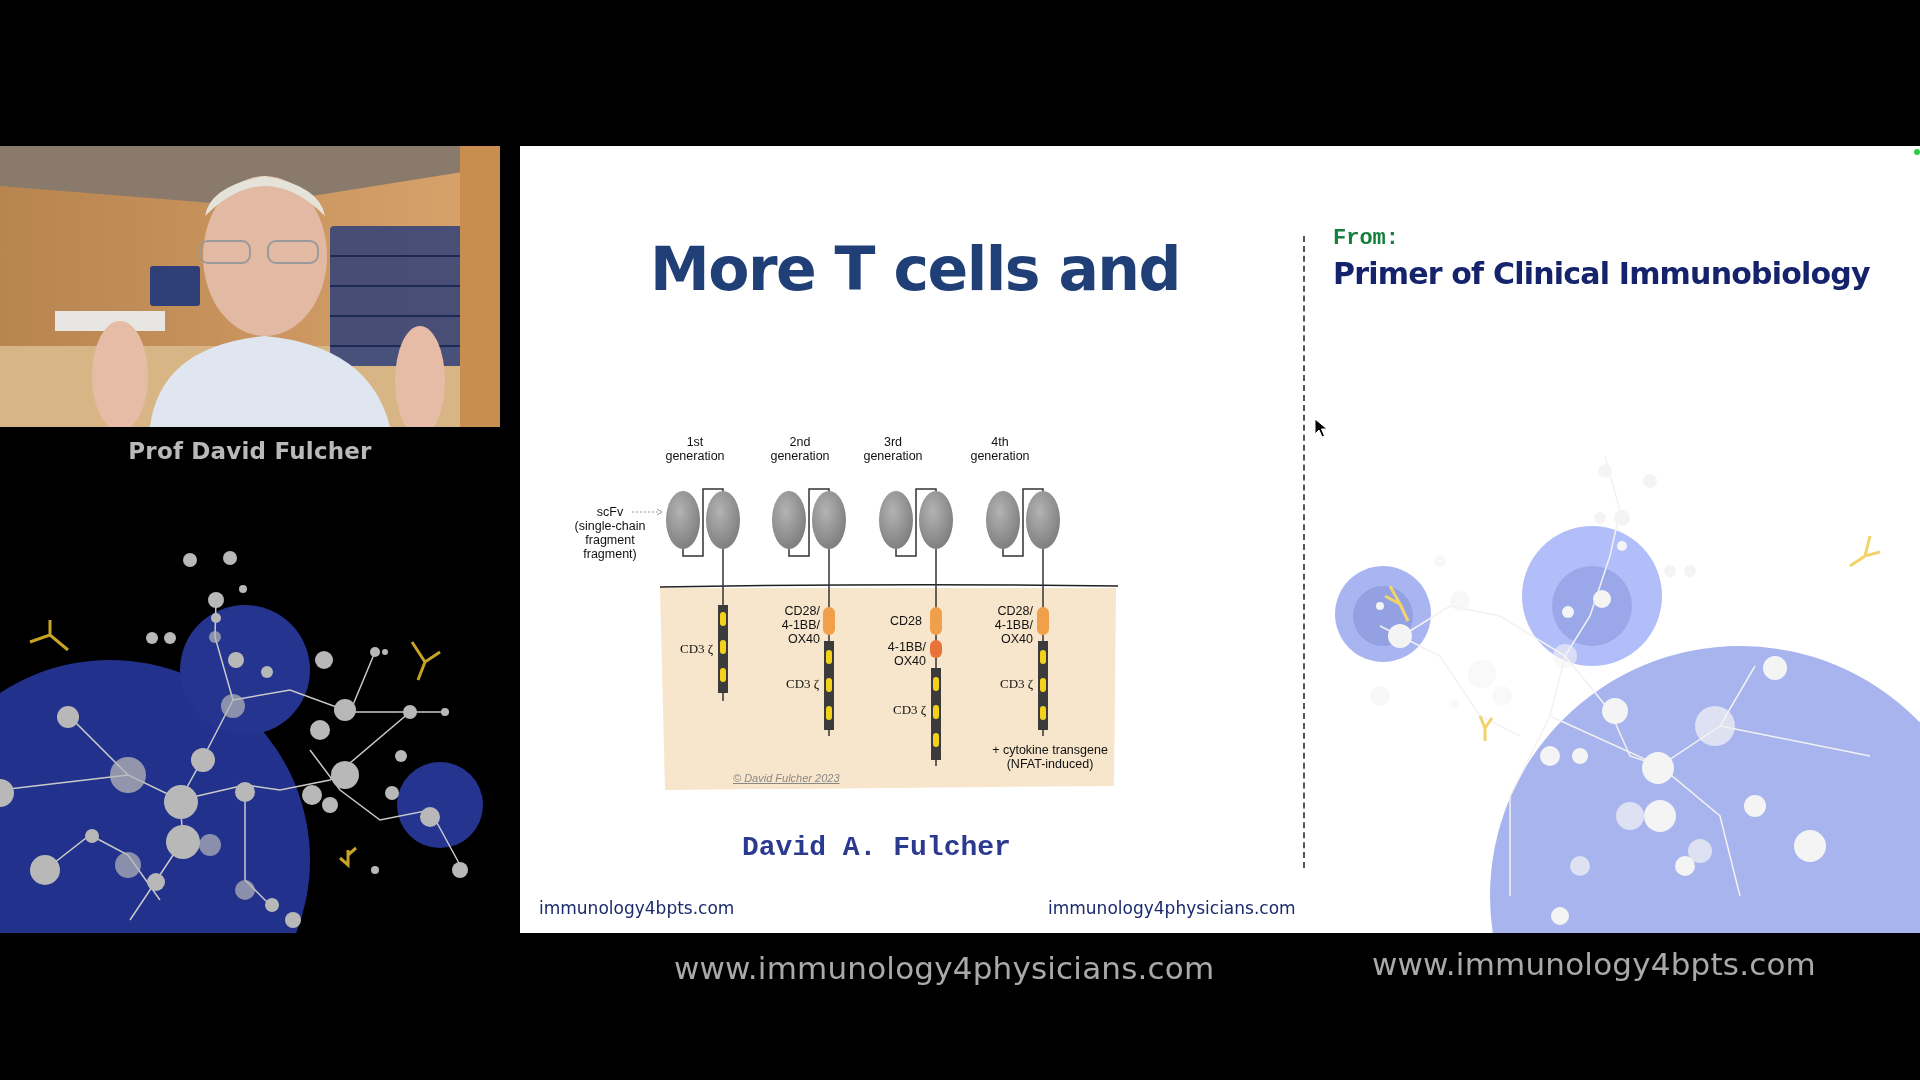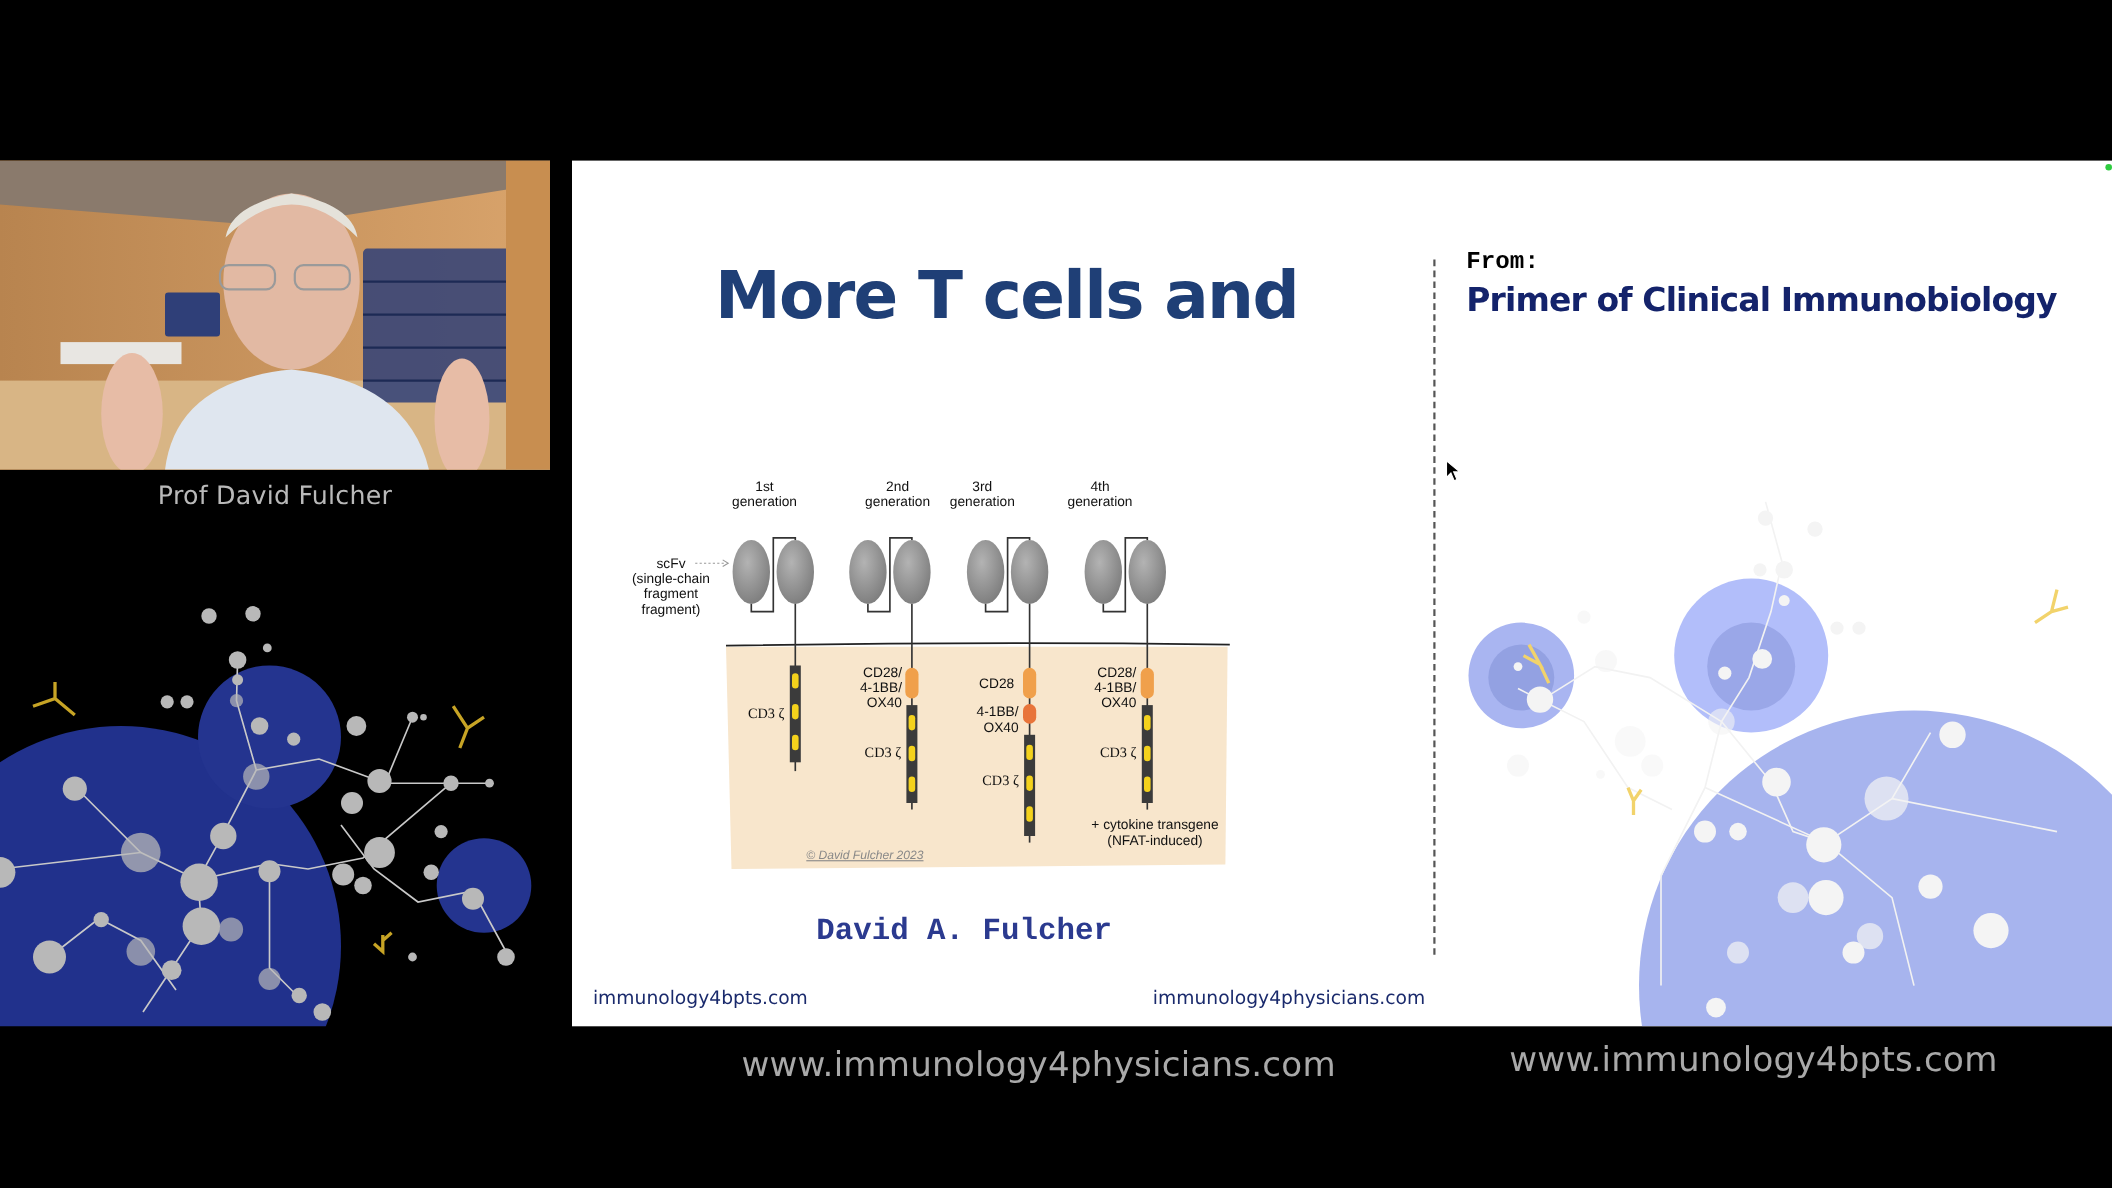--- a/index.html
+++ b/index.html
@@ -1,29 +1,29 @@
 <!DOCTYPE html>
 <html><head>
 <meta charset="utf-8">
 <style>
   html,body{margin:0;padding:0;}
   body{width:1920px;height:1080px;background:#000;position:relative;overflow:hidden;font-family:"Liberation Sans",sans-serif;}
   .abs{position:absolute;}
   
   #video{left:0;top:146px;width:500px;height:281px;overflow:hidden;background:#c9945c;}
-  #speaker-name{left:0;top:438px;width:500px;text-align:center;color:#b9b9b9;font-family:"DejaVu Sans",sans-serif;font-size:23px;letter-spacing:0.2px;}
+  #speaker-name{left:0;top:438px;width:500px;text-align:center;color:#b9b9b9;font-family:"DejaVu Sans",sans-serif;font-size:23px;letter-spacing:0.2px;font-weight:bold;}
   #left-art{left:0;top:540px;width:500px;height:393px;}
   
   #slide{left:520px;top:146px;width:1400px;height:787px;background:#fff;overflow:hidden;}
   .title{position:absolute;left:0;width:790px;text-align:center;color:#1f3f76;font-family:"DejaVu Sans",sans-serif;font-weight:bold;font-size:60px;letter-spacing:-1.5px;}
   #title1{top:88px;}
   #title2{top:176px;}
   .mono{font-family:"Liberation Mono",monospace;font-weight:bold;}
   #author{left:222px;top:686px;color:#2b3a8f;font-size:28px;}
-  #from-label{left:813px;top:80px;color:#000000;font-size:22px;}
+  #from-label{left:813px;top:80px;color:#15803d;font-size:22px;}
   #book-title{left:813px;top:110px;color:#14236b;font-family:"DejaVu Sans",sans-serif;font-weight:bold;font-size:30px;letter-spacing:-0.8px;}
   #divider{left:783px;top:90px;height:632px;border-left:2px dashed #555;width:0;}
   .slide-footer{top:752px;color:#1a2a6c;font-family:"DejaVu Sans",sans-serif;font-size:17px;}
   #footer-left{left:19px;}
   #footer-right{left:528px;}
   #right-art{left:800px;top:310px;width:600px;height:477px;}
   #diagram{left:0;top:0;width:800px;height:787px;}
   #status-dot{left:1394px;top:3px;width:6px;height:6px;border-radius:50%;background:#2ecc40;}
   
   .dlabel{position:absolute;font-family:"Liberation Sans",sans-serif;color:#111;font-size:12.5px;line-height:14px;text-align:center;}
@@ -205,21 +205,21 @@
     </g>
 
     <line x1="112" y1="366" x2="140" y2="366" stroke="#999" stroke-width="1" stroke-dasharray="2,2"></line>
     <path d="M137 363 L142 366 L137 369" stroke="#999" fill="none"></path>
   </svg>
 
   <div class="dlabel" style="left:140px;top:289px;width:70px;">
     <div>1st</div>
       <div>generation</div>
   </div>
-  <div class="dlabel" style="left:245px;top:289px;width:70px;margin-left:16px;">
+  <div class="dlabel" style="left:245px;top:289px;width:70px;">
     <div>2nd</div>
       <div>generation</div>
   </div>
   <div class="dlabel" style="left:338px;top:289px;width:70px;">
     <div>3rd</div>
       <div>generation</div>
   </div>
   <div class="dlabel" style="left:445px;top:289px;width:70px;">
     <div>4th</div>
       <div>generation</div>

